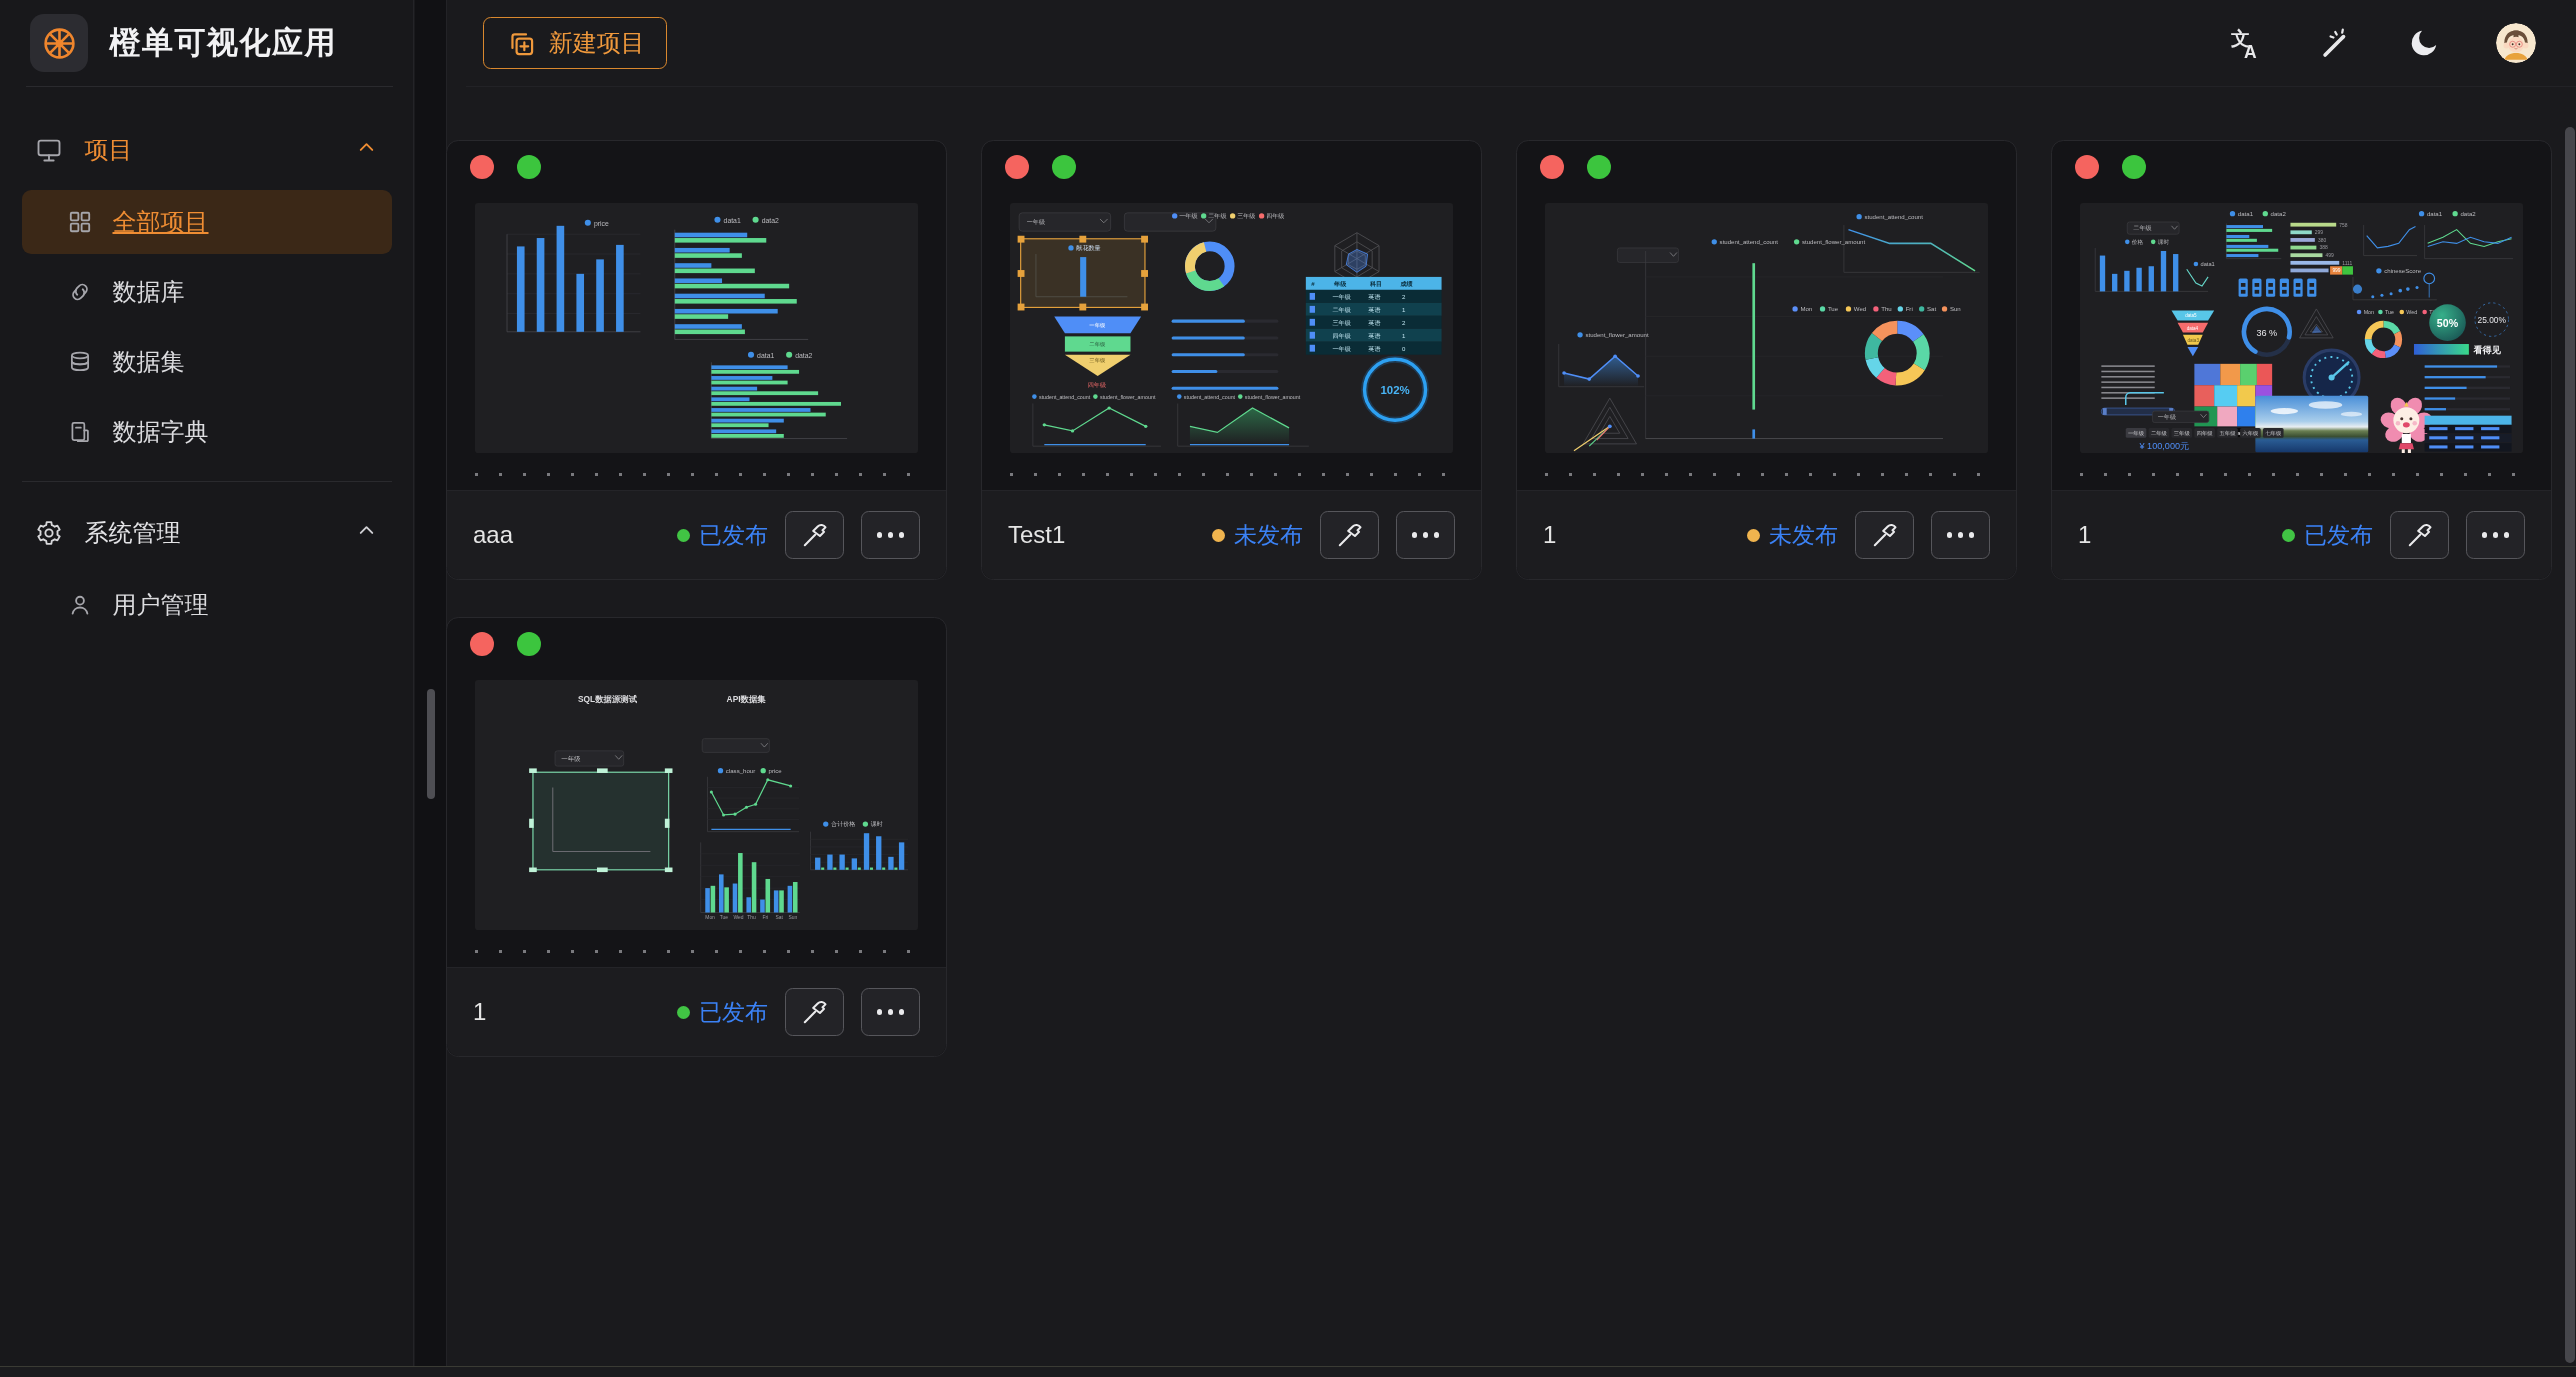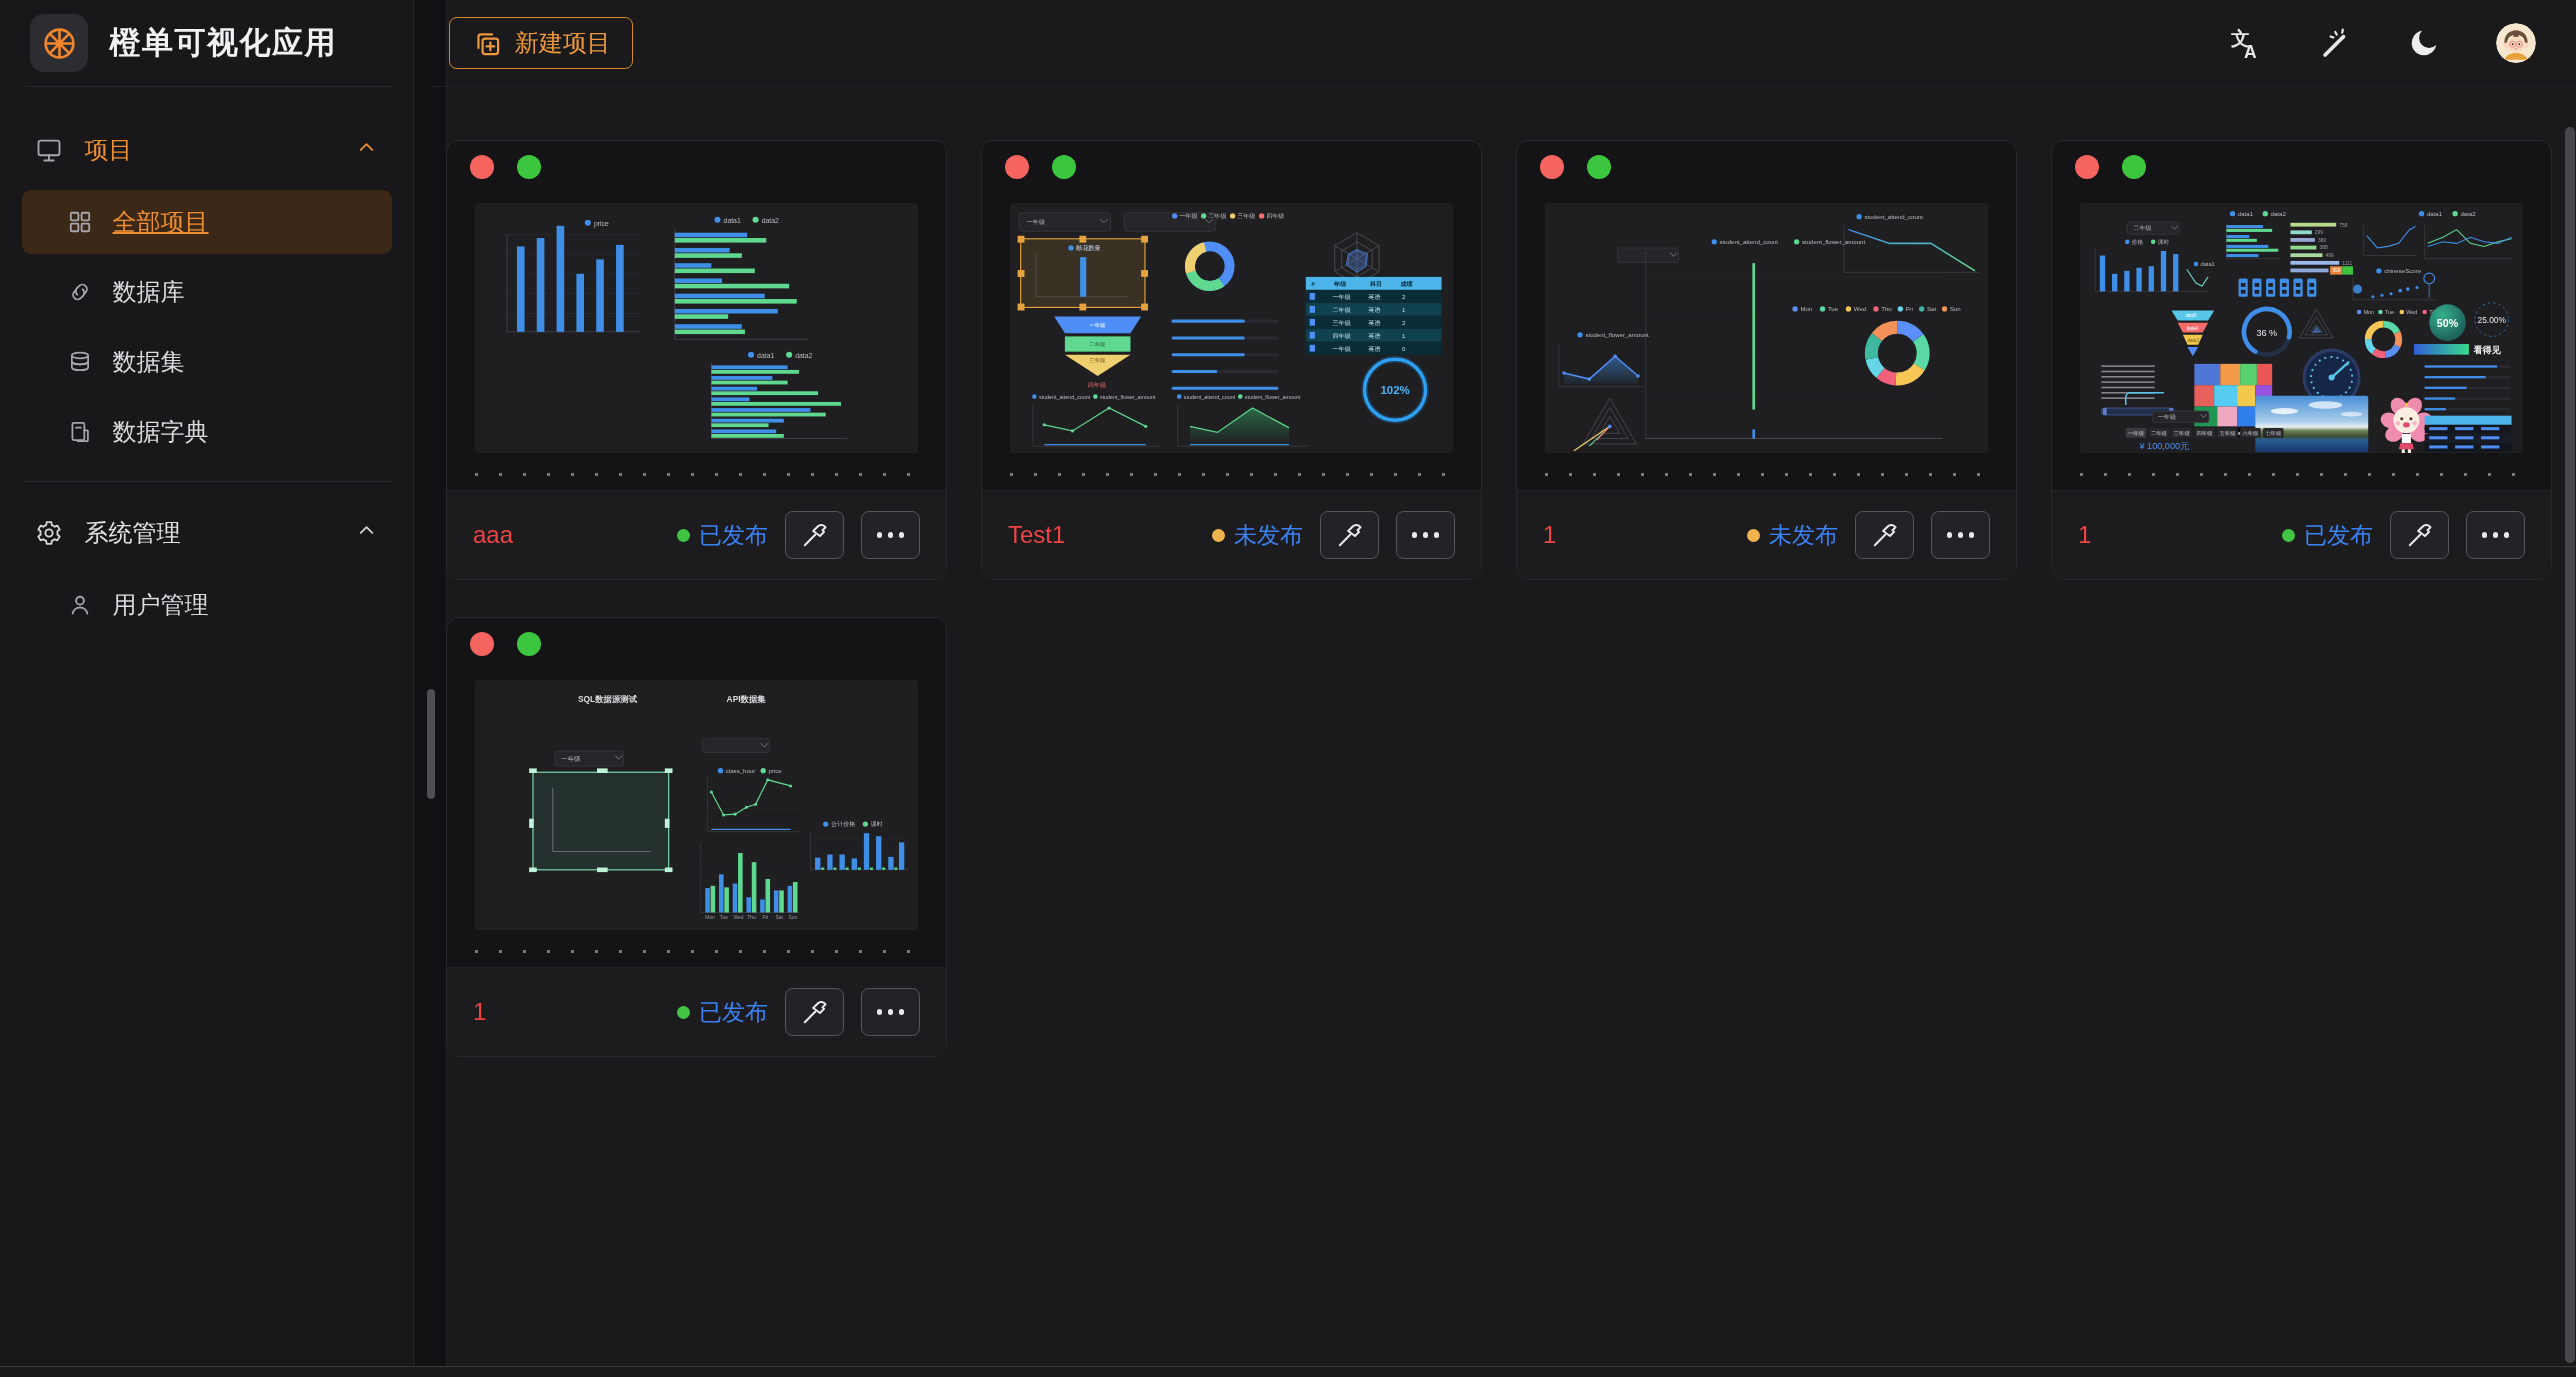--- a/index.html
+++ b/index.html
@@ -27,21 +27,21 @@
   .menu-divider { height:0.8px; background:#2a2a2e; margin:17px 21.5px; }
   .sicon { color:#a6a6ac; display:flex; }
 
   
   .gutter { position:absolute; left:415px; top:0; width:32px; height:100%;
     background:#111114; border-right:0.8px solid #232327; }
   .gutter-thumb { position:absolute; left:11.5px; top:689px; width:8.4px; height:110px;
     border-radius:4.6px; background:#4e4e53; }
 
   
-  .topbar { position:absolute; left:432px; top:0; right:0; height:87px;
+  .topbar { position:absolute; left:466px; top:0; right:0; height:87px;
     display:flex; align-items:center; padding:0 40px 0 17px; border-bottom:0.8px solid #222226; }
   .new-btn { display:flex; align-items:center; gap:12.3px; height:52px; padding:0 21.5px;
     border:1.5px solid #d9882e; border-radius:7.7px; background:transparent;
     color:#f0993c; font-size:24px; cursor:pointer; }
   .top-icons { margin-left:auto; display:flex; align-items:center; gap:55px; }
   .tool-icon { color:#e8e8ea; display:flex; }
   .avatar { width:40px; height:40px; border-radius:50%; overflow:hidden; display:flex; }
 
   
   .cards { position:absolute; left:446px; top:87px; right:14px; bottom:10.7px;
@@ -52,21 +52,21 @@
   .tdot { width:24px; height:24px; border-radius:50%; }
   .tdot.red { background:#f5645f; } .tdot.green { background:#3cc53e; }
   .thumb { position:absolute; top:62px; left:28px; right:28px; height:250px;
     background:#1f1f22; border-radius:3.1px; overflow:hidden; }
   .thumb svg { width:100%; height:100%; display:block; }
   .dotline { position:absolute; left:28px; right:28px; top:332px; height:3.1px;
     background:repeating-linear-gradient(90deg,#7a7a7e 0 3.1px,transparent 3.1px 24px); }
   .cfoot { position:absolute; left:0; right:0; bottom:0; height:89px;
     border-top:0.8px solid #242428; background:#1c1c1f; border-radius:0 0 12.3px 12.3px;
     display:flex; align-items:center; padding:0 26px; gap:17px; }
-  .cname { font-size:24px; color:#ef4444; margin-right:auto; }
+  .cname { font-size:24px; color:#e5e5e5; margin-right:auto; }
   .status { display:flex; align-items:center; gap:9.2px; font-size:23px; color:#3b82f6; }
   .sdot { width:13px; height:13px; border-radius:50%; }
   .published .sdot { background:#41c444; }
   .unpublished .sdot { background:#f0b44e; }
   .act-btn { width:59px; height:48px; border:0.8px solid #56565b; border-radius:7.7px;
     background:#232327; display:flex; align-items:center; justify-content:center;
     color:#eaeaec; cursor:pointer; }
   .ellipsis { display:flex; gap:5.4px; }
   .ellipsis i { width:5.4px; height:5.4px; border-radius:50%; background:#eaeaec; }
 

